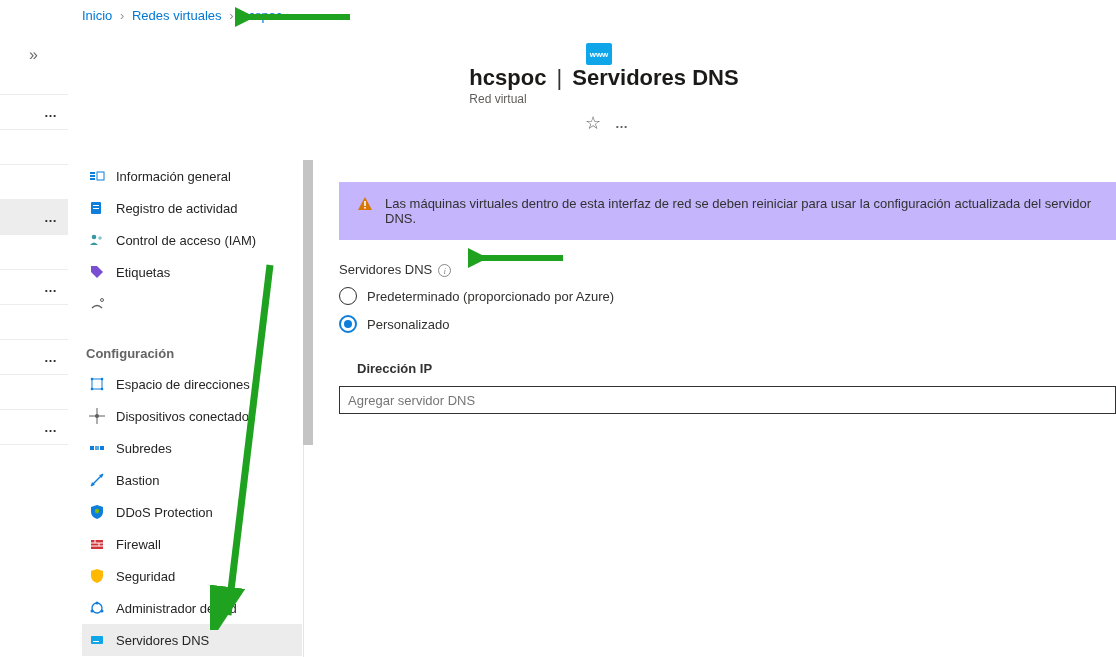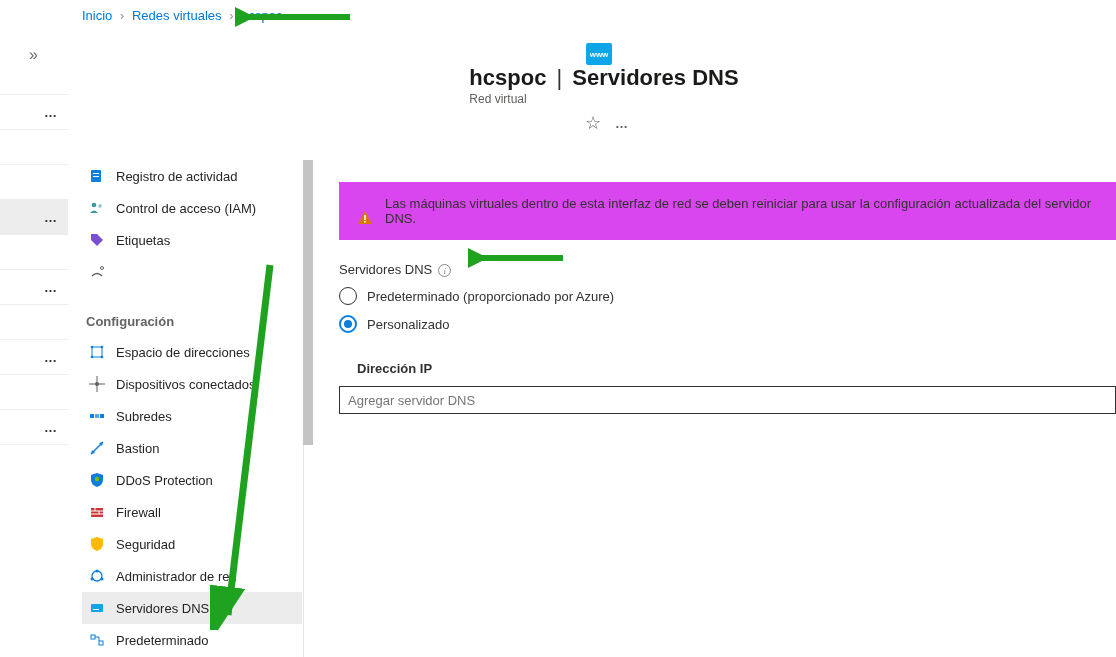--- a/index.html
+++ b/index.html
@@ -34,21 +34,21 @@
   .nav-item { height: 32px; display:flex; align-items:center; padding-left: 6px; gap:10px; cursor:pointer; }
   .nav-item.selected { background: #ececec; }
   .nav-item .nav-icon { width: 18px; height:18px; display:flex; align-items:center; justify-content:center; font-size:14px; }
   .nav-item span.lbl { font-size: 13px; color:#252525;}
   .nav-item.twoline { height:46px; align-items:flex-start; padding-top:6px; }
   .nav-item .lbl-multi { line-height:1.25; }
   .nav-section { font-size:13px; font-weight:600; color:#646464; padding: 12px 0 7px 4px; }
   .nav-scrollbar { position:absolute; right:0; top:0; width:10px; height:100%; border-left:1px solid #e5e5e5; }
   .nav-thumb { position:absolute; right:0; top:0; width:10px; height:285px; background:#c4c4c4; }
   .content { flex:1; padding: 30px 0 0 26px; min-width:0; }
-  .warnbanner { background:#d946ef; padding:14px 18px; display:flex; align-items:flex-end; gap:12px; font-size:13px; }
+  .warnbanner { background:#c4b5fd; padding:14px 18px; display:flex; align-items:flex-start; gap:12px; font-size:13px; }
   .warn-icn svg { display:block; }
   .fieldblock { margin-top: 22px; }
   .fieldlabel { font-size:13px; display:flex; align-items:center; gap:6px; }
   .info-i { display:inline-flex; width:13px; height:13px; border:1px solid #8a8886; border-radius:50%; align-items:center; justify-content:center; font-size:9px; color:#8a8886; font-family:Georgia,serif; font-style: italic; position:relative; top:1px;}
   .radio-row { display:flex; align-items:center; gap:10px; margin-top:10px; font-size:13px;}
   .radio { width:18px; height:18px; border:1px solid #323130; border-radius:50%; display:inline-block; position:relative;}
   .radio.checked { border:2px solid #0d7edb; }
   .radio.checked:after { content:""; position:absolute; width:8px; height:8px; background:#0d7edb; border-radius:50%; left:3px; top:3px; }
   .subheading { font-size:13px; font-weight:600; margin-top:28px; margin-left:18px; }
   .ip-input { margin-top:10px; width: calc(100% - 0px); }
@@ -115,20 +115,31 @@
       <span style="font-weight:700; letter-spacing:1px;">…</span>
     </div>
   </div>
 
   <div class="layout">
 
     <div class="nav">
 
       <div class="nav-scroll">
         <div class="nav-list">
+          <div class="nav-item">
+            <span class="nav-icon c-blue">
+              <svg width="16" height="16" viewBox="0 0 16 16">
+                  <rect x="1" y="4" width="5" height="2" fill="#0d7edb"></rect>
+                  <rect x="1" y="7" width="5" height="2" fill="#0d7edb"></rect>
+                  <rect x="1" y="10" width="5" height="2" fill="#0d7edb"></rect>
+                  <rect x="8" y="4" width="7" height="8" fill="none" stroke="#0d7edb"></rect>
+                </svg>
+            </span>
+            <span class="lbl">Información general</span>
+          </div>
           <div class="nav-item">
             <span class="nav-icon c-blue">
               <svg width="16" height="16" viewBox="0 0 16 16">
                   <rect x="2" y="2" width="10" height="12" rx="1" fill="#0d7edb"></rect>
                   <rect x="4" y="5" width="6" height="1" fill="#fff"></rect>
                   <rect x="4" y="8" width="6" height="1" fill="#fff"></rect>
                 </svg>
             </span>
             <span class="lbl">Registro de actividad</span>
           </div>

